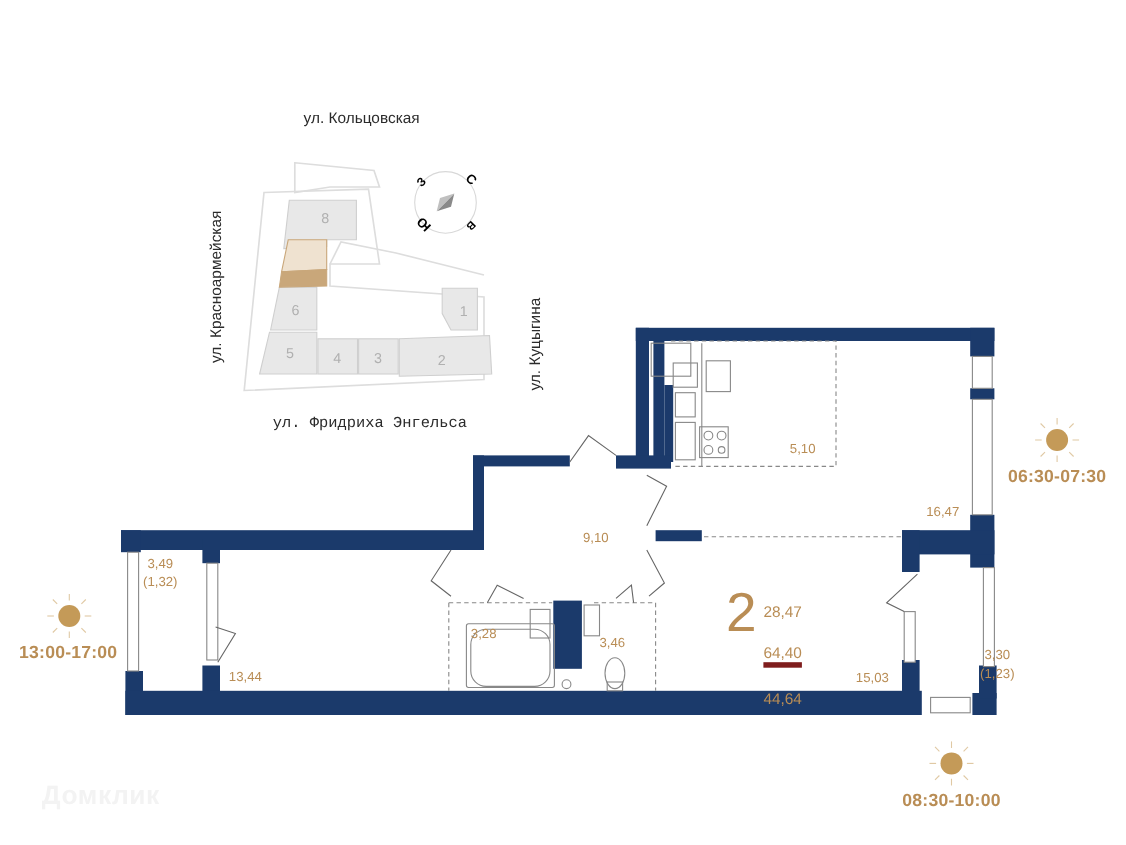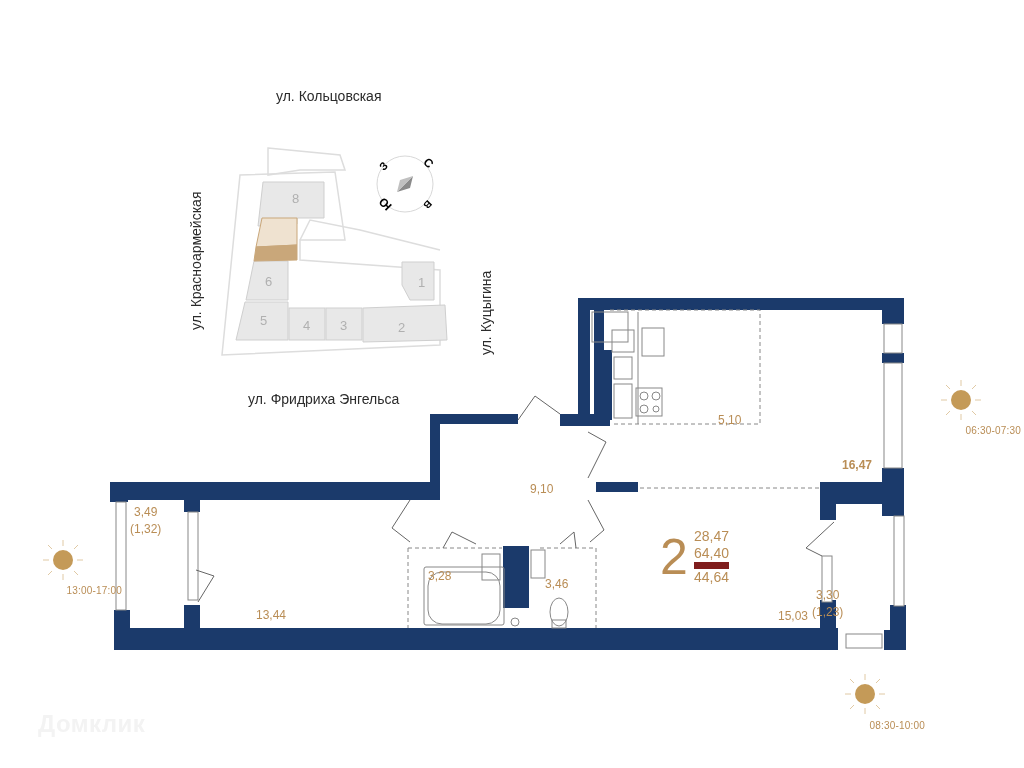--- a/index.html
+++ b/index.html
@@ -2,26 +2,26 @@
 <html><head>
 <meta charset="utf-8">
 <style>
   html, body { margin:0; padding:0; }
   body { width:1024px; height:768px; background:#ffffff; position:relative; overflow:hidden;
          font-family:"Liberation Sans", "DejaVu Sans", sans-serif; }
   .street { position:absolute; font-size:14px; color:#2b2b2b; white-space:nowrap; }
   .street.vert { transform-origin:left top; }
   .area { position:absolute; font-size:12px; color:#b98d55; text-align:center; line-height:17px; white-space:nowrap; }
   .sun { position:absolute; width:120px; text-align:center; }
-  .sun-time { font-size:10px; font-weight:normal; color:#b98d55; letter-spacing:0.2px;text-align:right; }
+  .sun-time { font-size:16px; font-weight:bold; color:#b98d55; letter-spacing:0.2px; }
   .summary { position:absolute; left:660px; top:528px; }
   .rooms-num { position:absolute; left:0; top:0; font-size:50px; color:#b98d55; line-height:58px; }
   .sum-vals { position:absolute; left:34px; top:0; font-size:14px; color:#b98d55; line-height:17px; }
-  .sum-vals div { white-space:nowrap; }
-  .sum-vals .living { border-bottom:7px solid #7f1d1d; }
+  .sum-vals div { white-space:nowrap;margin-top:20px; }
+  .sum-vals .living { border-bottom:5px solid #7f1d1d; }
   .watermark { position:absolute; left:38px; top:710px; font-size:24px; font-weight:bold; color:#f3f3f3; letter-spacing:0.5px; }
   svg.plan { position:absolute; left:0; top:0; }
 </style>
 </head>
 <body>
 
 <svg class="plan" width="1024" height="768" viewBox="0 0 1024 768">
 
   <g stroke="#dddddd" fill="none" stroke-width="1.5">
     <path d="M268 148 L340 155 L345 170 L300 170 L268 175 Z"></path>
@@ -170,42 +170,42 @@
         <line x1="-14" x2="-20"></line>
         <line x1="14" x2="20"></line>
         <line x1="-11" y1="-11" x2="-15" y2="-15"></line>
         <line x1="11" y1="-11" x2="15" y2="-15"></line>
         <line x1="-11" y1="11" x2="-15" y2="15"></line>
         <line x1="11" y1="11" x2="15" y2="15"></line>
       </g>
   </g>
 </svg>
 
-<div class="street" style="left:276px;top:88px;">ул. Кольцовская</div>
+<div class="street" style="left:276px;top:99px;">ул. Кольцовская</div>
 <div class="street vert" style="left:188px;top:330px;transform:rotate(-90deg);">ул. Красноармейская</div>
 <div class="street vert" style="left:478px;top:355px;transform:rotate(-90deg);">ул. Куцыгина</div>
-<div class="street" style="left:248px;top:391px;">ул. Фридриха Энгельса</div>
+<div class="street" style="left:248px;top:377px;font-family:Liberation Mono, monospace;">ул. Фридриха Энгельса</div>
 
 <div style="position:absolute;left:380px;top:160px;font-size:11px;font-weight:bold;transform:rotate(-45deg);">З</div>
 <div style="position:absolute;left:424px;top:156px;font-size:12px;font-weight:bold;transform:rotate(45deg);">С</div>
 <div style="position:absolute;left:379px;top:197px;font-size:12px;font-weight:bold;transform:rotate(-135deg);">Ю</div>
 <div style="position:absolute;left:424px;top:199px;font-size:10px;font-weight:bold;transform:rotate(135deg);">В</div>
 
-<div class="area" style="left:718px;top:400px;margin-top:12px;">5,10</div>
-<div class="area" style="left:842px;top:457px;font-weight:bold;">16,47</div>
+<div class="area" style="left:718px;top:400px;">5,10</div>
+<div class="area" style="left:842px;top:457px;">16,47</div>
 <div class="area" style="left:530px;top:481px;">9,10</div>
 <div class="area" style="left:130px;top:504px;">
   <div>3,49</div>
   <div>(1,32)</div>
 </div>
-<div class="area" style="left:208px;top:607px;margin-left:48px;">13,44</div>
+<div class="area" style="left:208px;top:607px;">13,44</div>
 <div class="area" style="left:428px;top:568px;">3,28</div>
 <div class="area" style="left:545px;top:576px;">3,46</div>
 <div class="area" style="left:778px;top:608px;">15,03</div>
-<div class="area" style="left:812px;top:587px;">
+<div class="area" style="left:891px;top:587px;">
   <div>3,30</div>
   <div>(1,23)</div>
 </div>
 
 <div class="summary">
   <div class="rooms-num">2</div>
   <div class="sum-vals">
     <div>28,47</div>
     <div class="living">64,40</div>
     <div>44,64</div>

